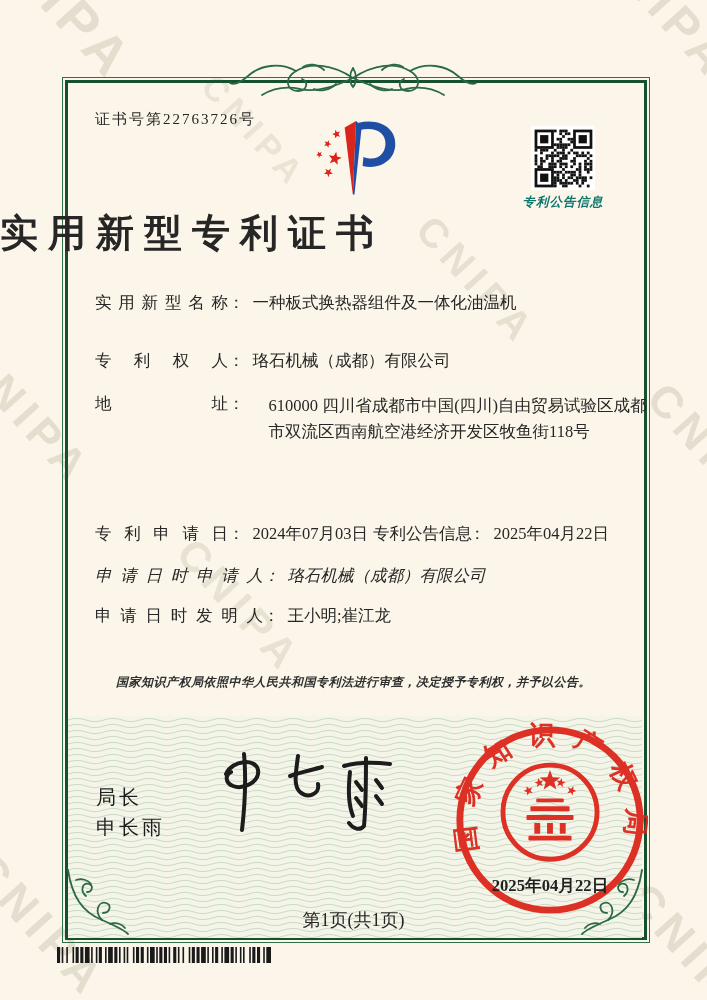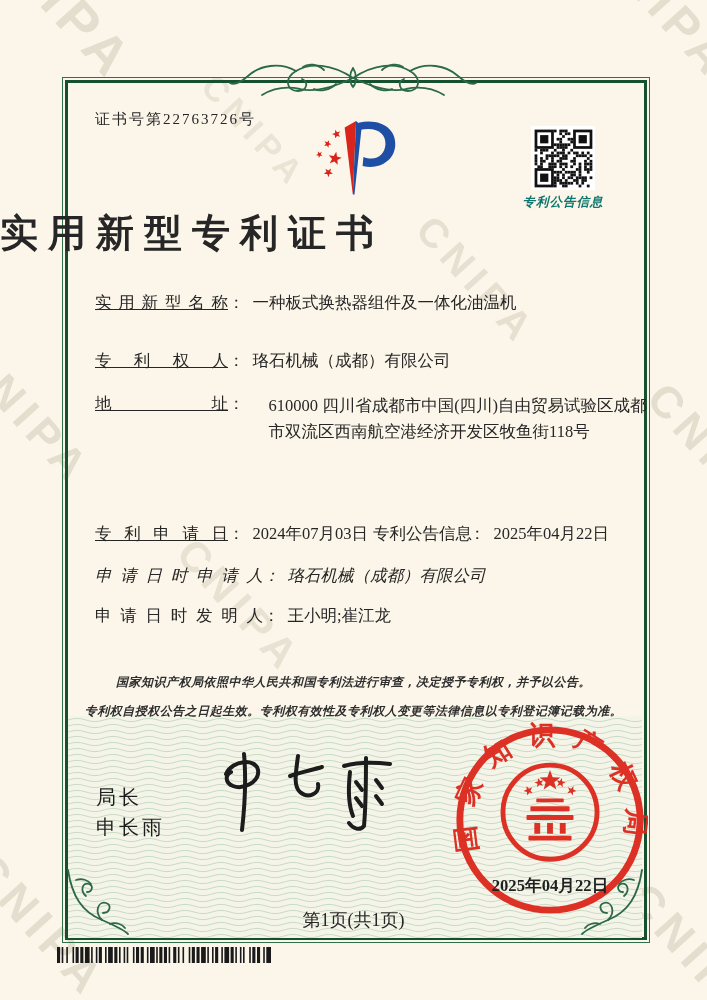--- a/index.html
+++ b/index.html
@@ -23,21 +23,21 @@
   .cert-no{position:absolute;left:95px;top:110px;font-size:15px;letter-spacing:2px;z-index:5;}
   .logo{position:absolute;left:299px;top:114px;z-index:5;}
   .qr-box{position:absolute;left:531px;top:126px;width:64px;height:64px;background:#fff;z-index:5;}
   .qr-label{position:absolute;left:513px;top:194px;width:100px;text-align:center;font-size:12.5px;
             font-weight:bold;font-style:italic;letter-spacing:1px;color:#0f766e;z-index:5;}
   .title{position:absolute;left:0;top:208px;width:707px;text-align:left;font-size:38px;
          font-weight:bold;letter-spacing:10px;z-index:5;}
   
   .row{position:absolute;left:95px;font-size:16.5px;z-index:5;white-space:nowrap;}
   .lbl{display:inline-block;text-align:justify;text-align-last:justify;vertical-align:top;}
-  .lbl6{width:133px;text-decoration:underline;}
+  .lbl6{width:133px;}
   .lbl7{width:168px;}
   .lblr{width:96px;}
   .colon{display:inline-block;vertical-align:top;margin-right:8px;}
   .val{display:inline-block;vertical-align:top;}
   .addr-val{white-space:normal;width:394px;line-height:26px;margin-left:16px;}
   .col-right{position:absolute;left:278px;top:0;}
   
   .legal{position:absolute;left:70px;width:567px;text-align:center;font-size:12px;
          font-style:italic;font-weight:bold;letter-spacing:0.5px;color:#2e2e2e;z-index:5;}
   
@@ -347,21 +347,20 @@
 
   <div class="row" style="top:565px;font-style:italic;">
     <span class="lbl lbl7">申请日时申请人</span><span class="colon">：</span><span class="val">珞石机械（成都）有限公司</span>
   </div>
 
   <div class="row" style="top:605px;">
     <span class="lbl lbl7">申请日时发明人</span><span class="colon">：</span><span class="val">王小明;崔江龙</span>
   </div>
 
   <div class="legal" style="top:674px;">国家知识产权局依照中华人民共和国专利法进行审查，决定授予专利权，并予以公告。</div>
-  <div class="legal" style="top:703px;">专利权自授权公告之日起生效。专利权有效性及专利权人变更等法律信息以专利登记簿记载为准。</div>
 
   <div class="official" style="top:784px;">局长</div>
   <div class="official" style="top:814px;">申长雨</div>
 
   <svg class="sig-svg" width="210" height="100" viewBox="0 0 210 100" xmlns="http://www.w3.org/2000/svg">
     <path d="M28,32 C34,18 58,16 60,28 C62,40 45,48 35,44 C27,41 27,33 33,30"></path>
     <path d="M46,12 C48,34 47,62 44,88"></path>
     <path d="M100,14 C98,30 95,44 102,50 C110,57 122,52 120,42"></path>
     <path d="M92,34 C103,30 114,28 124,25"></path>
     <path d="M146,24 C160,20 176,20 192,22"></path>

